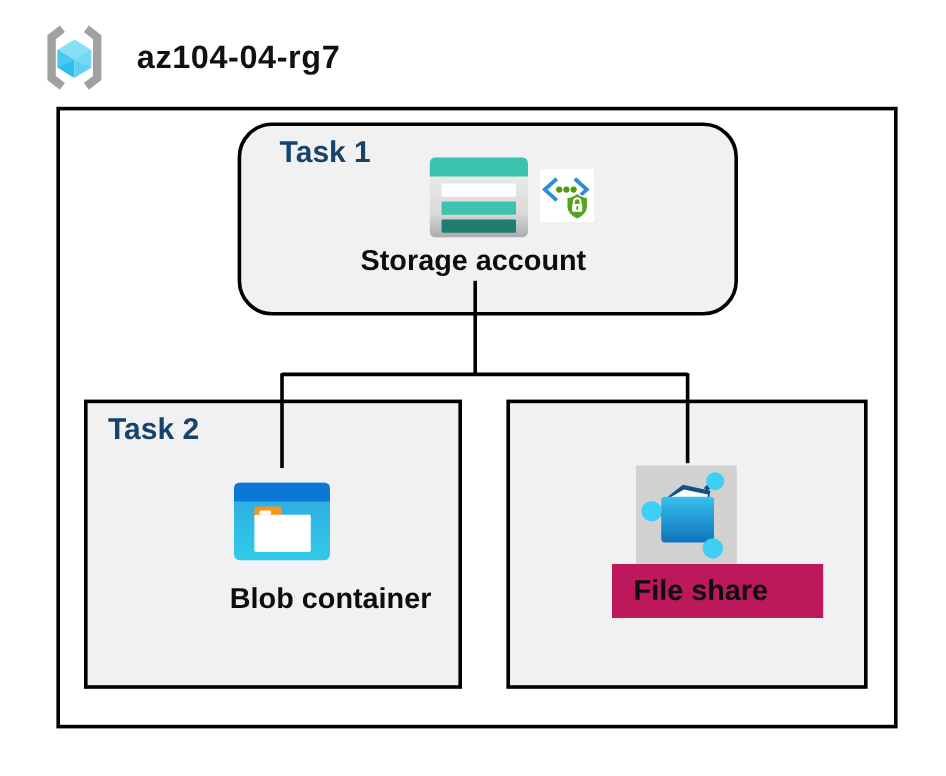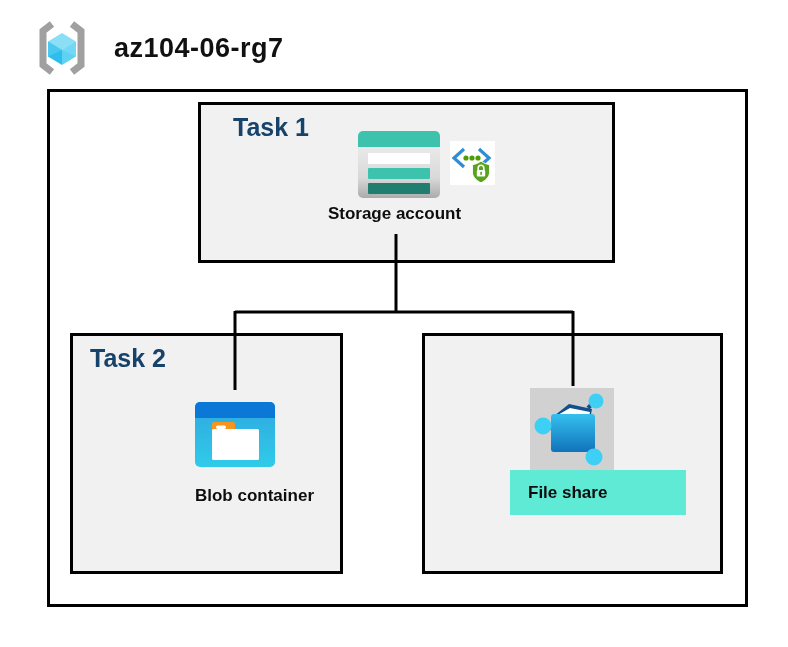--- a/index.html
+++ b/index.html
@@ -10,42 +10,42 @@
   .rg-header { position: absolute; left: 36px; top: 18px; display: flex; align-items: center; gap: 26px; }
   .rg-icon { width: 52px; height: 60px; }
   .rg-title { font-size: 27px; font-weight: bold; color: #111111; letter-spacing: 0.5px; }
 
   
   .outer-box { position: absolute; left: 47px; top: 89px; width: 701px; height: 518px;
                border: 3px solid #000; background: #ffffff; }
 
   
   .task-box { position: absolute; background: #f1f1f2; border: 3px solid #000; }
-  .task1 { left: 198px; top: 102px; width: 417px; height: 161px; }
-  .task2 { left: 70px;  top: 333px; width: 273px; height: 241px; }
+  .task1 { left: 198px; top: 102px; width: 417px; height: 161px; border-radius: 29px; }
+  .task2 { left: 70px;  top: 333px; width: 315px; height: 241px; }
   .task3 { left: 422px; top: 333px; width: 301px; height: 241px; }
 
   .task-label { position: absolute; font-size: 25px; font-weight: bold; color: #17436b; }
   .task1 .task-label { left: 32px; top: 8px; }
   .task2 .task-label { left: 17px; top: 8px; }
   .task3 .task-label { left: 10px; top: 8px; }
 
   .resource-label { position: absolute; width: 100%; text-align: center;
-                    font-size: 17px; font-weight: bold; color: #0d0d0d; }
+                    font-size: 24px; font-weight: bold; color: #0d0d0d; }
   .task1 .resource-label { top: 99px; left: -12px; }
   .task2 .resource-label { top: 150px; left: 0; margin-left: 48px; }
 
   .storage-icon-wrap { position: absolute; left: 157px; top: 26px; width: 82px; height: 67px; }
   .endpoint-icon-wrap { position: absolute; left: 249px; top: 36px; width: 45px; height: 44px; background: #fff; }
   .blob-icon-wrap { position: absolute; left: 122px; top: 66px; width: 80px; height: 65px; }
 
   .fileshare-icon-bg { position: absolute; left: 105px; top: 52px; width: 84px; height: 82px;
                        background: #d1d1d1; display: flex; align-items: center; justify-content: center; }
   .fileshare-label-bg { position: absolute; left: 85px; top: 134px; width: 176px; height: 45px;
-                        background: #5eead4; display: flex; align-items: center; }
+                        background: #be185d; display: flex; align-items: center; }
   .fileshare-label-bg .resource-label { position: static; width: auto; margin-left: 18px; }
 
   
   .connectors { position: absolute; left: 0; top: 0; width: 788px; height: 647px;
                 pointer-events: none; z-index: 6; }
 </style>
 </head>
 <body>
 
 <div class="canvas">
@@ -53,21 +53,21 @@
   <div class="rg-header">
     <svg class="rg-icon" viewBox="0 0 52 58">
       <polyline points="16,5 7,12 7,46 16,53" fill="none" stroke="#a0a0a0" stroke-width="7" stroke-linejoin="miter"></polyline>
       <polyline points="36,5 45,12 45,46 36,53" fill="none" stroke="#a0a0a0" stroke-width="7" stroke-linejoin="miter"></polyline>
       <polygon points="26,14 40,22.5 26,31 12,22.5" fill="#8adff7"></polygon>
       <polygon points="12,22.5 26,31 26,46 12,37.5" fill="#2ebeec"></polygon>
       <polygon points="40,22.5 26,31 26,46 40,37.5" fill="#5fd2f4"></polygon>
       <polygon points="12,22.5 26,31 12,37.5" fill="#49c9f0"></polygon>
       <polygon points="40,22.5 26,31 40,37.5" fill="#72d8f5"></polygon>
     </svg>
-    <div class="rg-title">az104-06-rg7</div>
+    <div class="rg-title">az104-04-rg7</div>
   </div>
 
   <div class="outer-box"></div>
 
   <div class="task-box task1">
     <div class="task-label">Task 1</div>
 
     <svg class="storage-icon-wrap" viewBox="0 0 82 67">
       <defs>
         <linearGradient id="sgrad" x1="0" y1="0" x2="0" y2="1">

